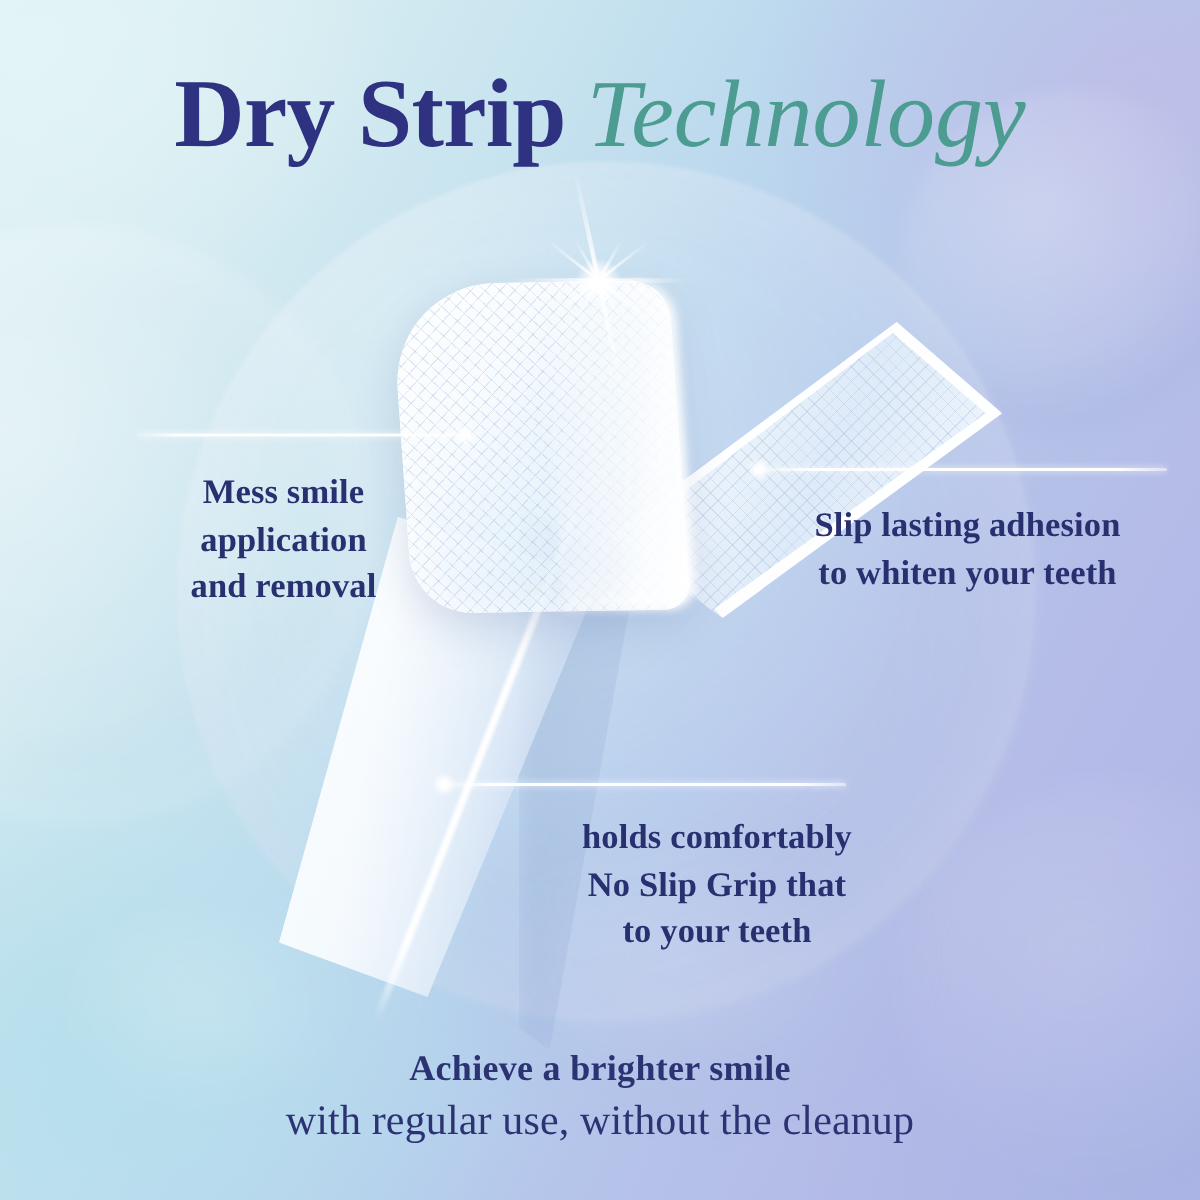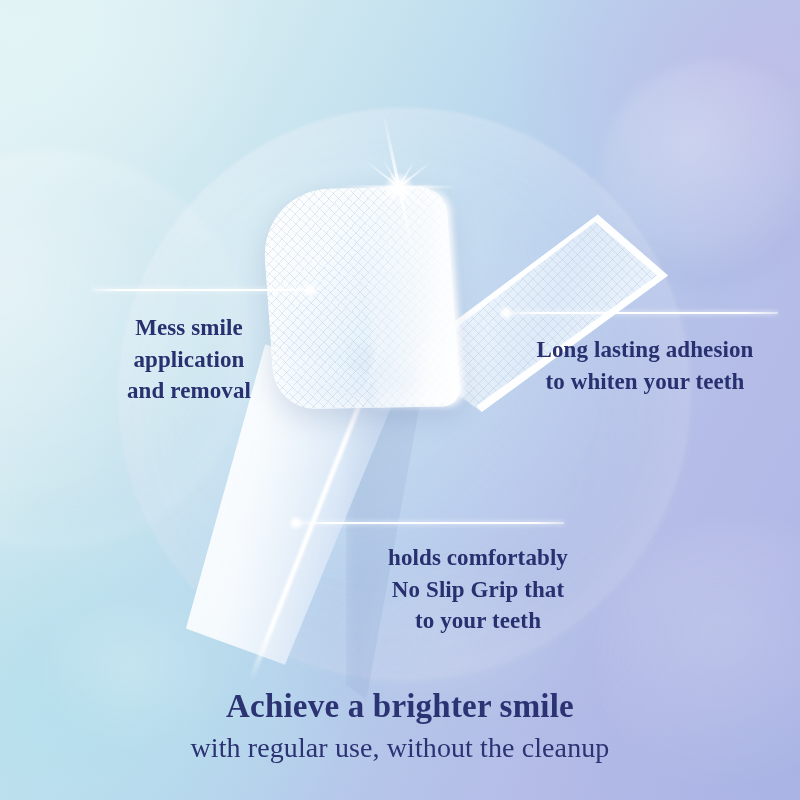--- a/index.html
+++ b/index.html
@@ -327,21 +327,21 @@
 
   
   .tagline {
     position: absolute;
     left: 0; right: 0;
     bottom: 34px;
     text-align: center;
     color: #2c3373;
   }
   .tagline-main {
-    font-size: 33px;
+    font-size: 24px;
     font-weight: 700;
     line-height: 1.25;
     letter-spacing: 0.2px;
   }
   .tagline-sub {
     font-size: 28px;
     font-weight: 400;
     line-height: 1.3;
     letter-spacing: 0.1px;
     margin-top: 2px;
@@ -357,20 +357,23 @@
 
   <div class="bubble bub-a"></div>
   <div class="bubble bub-b"></div>
   <div class="bubble bub-c"></div>
   <div class="bubble bub-d"></div>
   <div class="bubble bub-e"></div>
 
   <div class="hero-bubble"></div>
   <div class="hero-bubble-rim"></div>
 
+  <div class="title">
+    <span class="title-bold">Dry Strip</span><span class="title-italic">Technology</span>
+  </div>
 
   <div class="strip-wrap">
 
     <div class="tail-shadow"></div>
 
     <div class="tail"></div>
     <div class="tail-sheen"></div>
     <div class="tail-edge"></div>
 
     <div class="peel">
@@ -403,21 +406,21 @@
   <div class="connector conn-bot"></div>
   <div class="dot dot-bot"></div>
 
   <div class="callout callout-left">
     <div>Mess smile</div>
     <div>application</div>
     <div>and removal</div>
   </div>
 
   <div class="callout callout-right">
-    <div>Long lasting adhesion</div>
+    <div>Slip lasting adhesion</div>
     <div>to whiten your teeth</div>
   </div>
 
   <div class="callout callout-bot">
     <div>holds comfortably</div>
     <div>No Slip Grip that</div>
     <div>to your teeth</div>
   </div>
 
   <div class="tagline">

